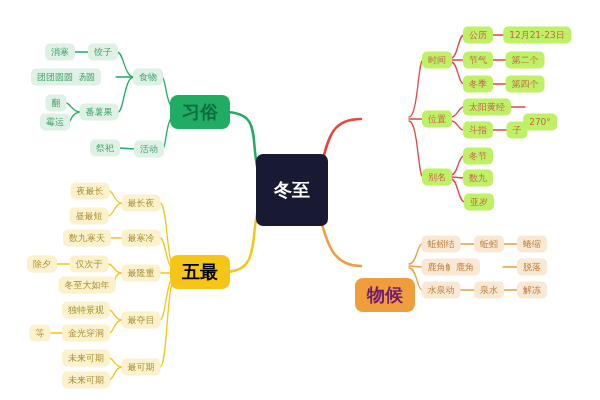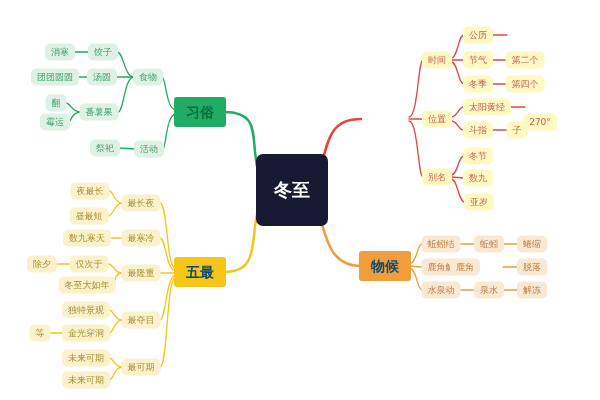--- a/index.html
+++ b/index.html
@@ -7,28 +7,28 @@
     position:relative;width:600px;height:400px;background:#ffffff;
     font-family:"DejaVu Sans","Liberation Sans",sans-serif;overflow:hidden;
   }
   .layer{position:absolute;left:0;top:0;}
   .node{
     position:absolute;transform:translate(-50%,-50%);
     white-space:nowrap;border-radius:5px;font-size:9px;line-height:1;
     padding:4px 6px;z-index:2;
   }
   .g{background:#dff0e4;color:#3ba368;}
-  .r{background:#fef9c3;color:#cb5f55;}
+  .r{background:#bef264;color:#cb5f55;}
   .y{background:#fbf2cd;color:#a98e2f;}
   .o{background:#f9e8d4;color:#c07c3a;}
-  .main{font-size:14px;font-weight:bold;padding:8px 12px;border-radius:3px;}
+  .main{font-size:18px;font-weight:bold;padding:8px 12px;border-radius:8px;}
   .g2{background:#21ac64;color:#0b6b3e;}
   .r2{background:#e8453e;color:#ffd9d4;}
-  .y2{background:#f5c518;color:#0c4a6e;}
-  .o2{background:#ef9d3d;color:#0c4a6e;}
+  .y2{background:#f5c518;color:#000000;}
+  .o2{background:#ef9d3d;color:#701a75;margin-top:29px;}
   .root{
     font-size:18px;font-weight:bold;background:#181a33;color:#ffffff;
     padding:27px 18px;border-radius:7px;z-index:3;
   }
   svg path{fill:none;stroke-linecap:round;}
 </style>
 </head>
 <body>
 
 <div class="canvas">
@@ -98,32 +98,33 @@
       <path stroke-width="1.3" d="M503,290 L518,290"></path>
     </g>
   </svg>
 
   <div class="node root" style="left:292px;top:190px">冬至</div>
 
   <div class="node main g2" style="left:200px;top:112px">习俗</div>
   <div class="node g" style="left:148px;top:77px">食物</div>
   <div class="node g" style="left:149px;top:149px">活动</div>
   <div class="node g" style="left:103px;top:52px">饺子</div>
-  <div class="node g" style="left:102px;top:77px">汤圆</div>
+  <div class="node g" style="left:86px;top:77px">汤圆</div>
   <div class="node g" style="left:99px;top:112px">番薯果</div>
   <div class="node g" style="left:60px;top:52px">消寒</div>
   <div class="node g" style="left:55px;top:77px">团团圆圆</div>
   <div class="node g" style="left:56px;top:103px">翻</div>
   <div class="node g" style="left:55px;top:122px">霉运</div>
   <div class="node g" style="left:105px;top:148px">祭祀</div>
 
   <div class="node r" style="left:437px;top:60px">时间</div>
   <div class="node r" style="left:437px;top:119px">位置</div>
   <div class="node r" style="left:437px;top:177px">别名</div>
   <div class="node r" style="left:478px;top:35px">公历</div>
+  <div class="node r" style="left:537px;top:35px">12月21-23日</div>
   <div class="node r" style="left:478px;top:60px">节气</div>
   <div class="node r" style="left:525px;top:60px">第二个</div>
   <div class="node r" style="left:478px;top:84px">冬季</div>
   <div class="node r" style="left:525px;top:84px">第四个</div>
   <div class="node r" style="left:487px;top:107px">太阳黄经</div>
   <div class="node r" style="left:540px;top:122px">270°</div>
   <div class="node r" style="left:478px;top:130px">斗指</div>
   <div class="node r" style="left:517px;top:130px">子</div>
   <div class="node r" style="left:478px;top:156px">冬节</div>
   <div class="node r" style="left:478px;top:178px">数九</div>

